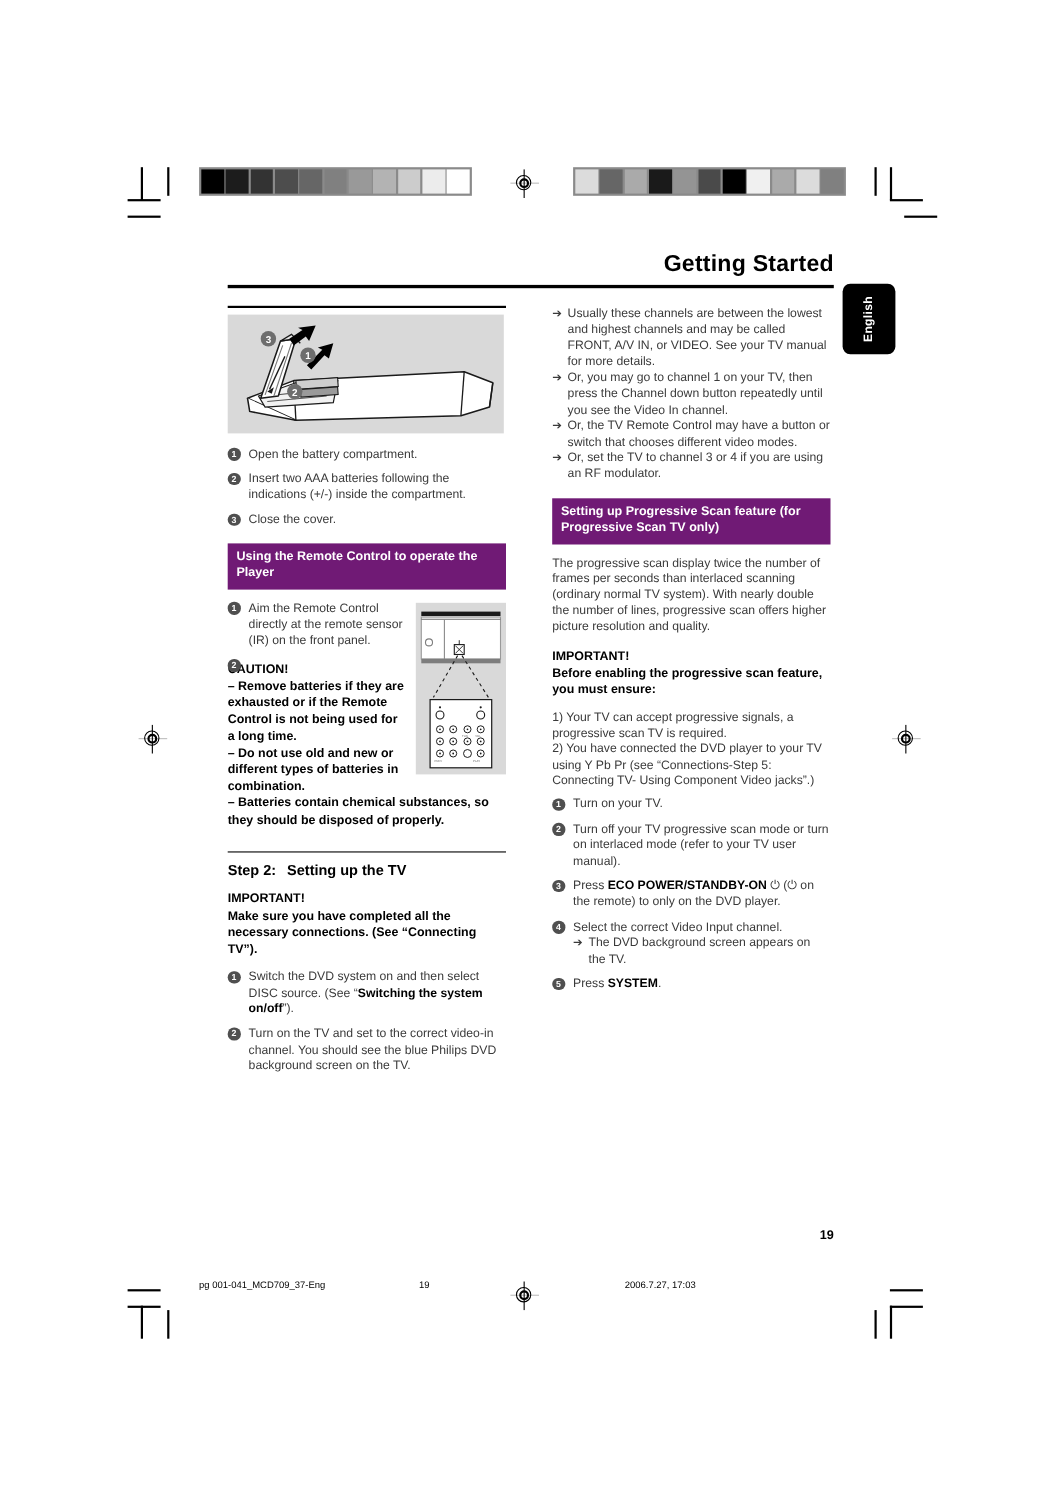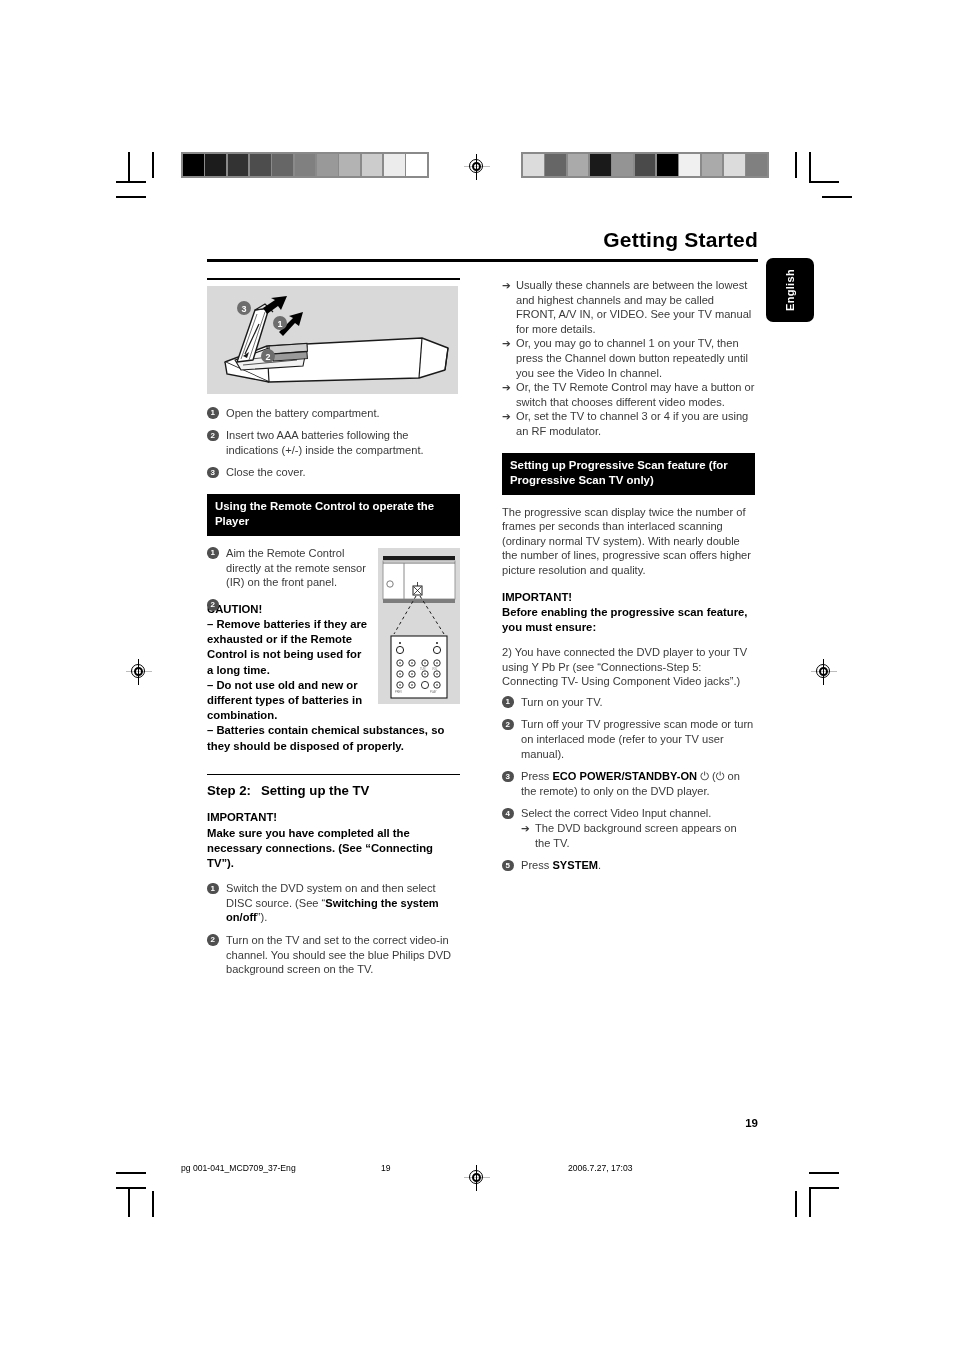--- a/index.html
+++ b/index.html
@@ -156,21 +156,21 @@
     color: #fff;
     font-size: 8px;
     font-weight: bold;
     line-height: 11.5px;
     text-align: center;
   }
   .numlist li b { color: #000; margin-top: 31px; }
 
   
   .greybar {
-    background: #000000;
+    background: #701a75;
     color: #fff;
     font-weight: bold;
     font-size: 11.4px;
     line-height: 15.5px;
     padding: 5px 8px 6px 8px;
     margin: 14px 0 10px 0;
   }
 
   
   .boldblock {
@@ -495,20 +495,21 @@
 
     <div class="greybar">Setting up Progressive Scan feature (for Progressive Scan TV only)</div>
 
     <div class="plain-para">The progressive scan display twice the number of frames per seconds than interlaced scanning (ordinary normal TV system). With nearly double the number of lines, progressive scan offers higher picture resolution and quality.</div>
 
     <div class="boldblock">
       <span class="hdr">IMPORTANT!</span>
       <span>Before enabling the progressive scan feature, you must ensure:</span>
     </div>
 
+    <div class="plain-para">1) Your TV can accept progressive signals, a progressive scan TV is required.</div>
     <div class="plain-para">2) You have connected the DVD player to your TV using Y Pb Pr (see “Connections-Step 5: Connecting TV- Using Component Video jacks”.)</div>
 
     <div class="gap-sm"></div>
 
     <ul class="numlist">
       <li>
         <span class="num">1</span>
         <span>Turn on your TV.</span>
       </li>
       <li>

